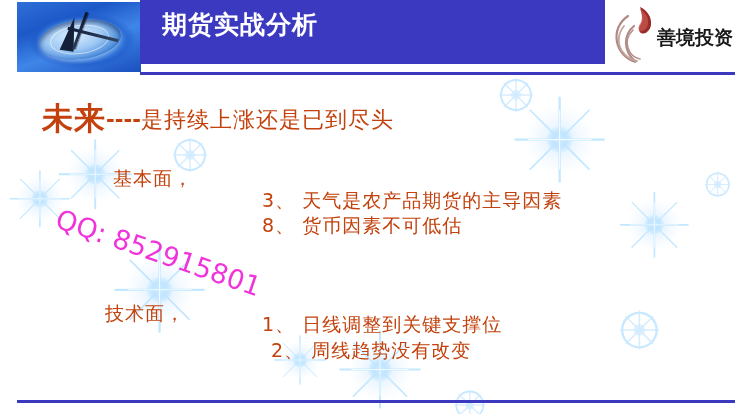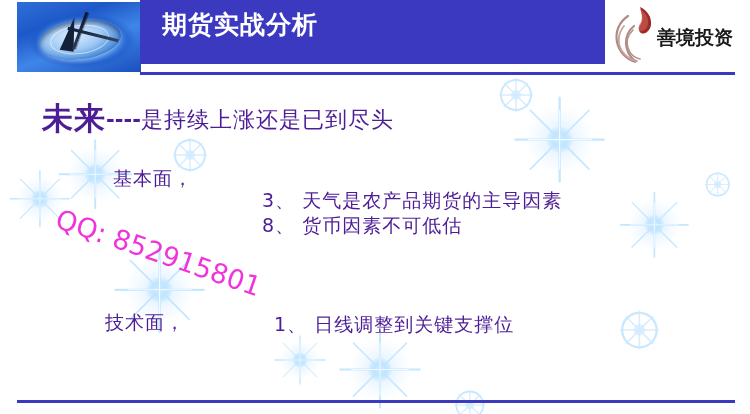--- a/index.html
+++ b/index.html
@@ -86,40 +86,40 @@
   .rule-top{
     position:absolute;left:140px;top:72px;width:595px;height:3px;
     background:#3b39bf;z-index:4;
   }
   .rule-bottom{
     position:absolute;left:17px;top:400px;width:718px;height:3px;
     background:#3b39bf;z-index:4;
   }
 
   
-  #content{position:absolute;inset:0;z-index:2;color:#4c1d95;}
+  #content{position:absolute;inset:0;z-index:2;color:#c2410c;}
 
   #headline{
     position:absolute;left:42px;top:103px;
     white-space:nowrap;line-height:1;
   }
   #headline .big{font-size:31px;font-weight:bold;letter-spacing:1px;vertical-align:-2px;}
   #headline .dashes{font-size:21px;font-weight:bold;letter-spacing:0px;}
   #headline .rest{font-size:22px;letter-spacing:1px;}
 
   .section-label{
     position:absolute;font-size:19px;white-space:nowrap;letter-spacing:1px;text-align:right;
   }
   #label-fundamental{left:113px;top:166px;}
-  #label-technical{left:105px;top:310px;}
+  #label-technical{left:105px;top:301px;}
 
   .item-list{position:absolute;white-space:nowrap;}
   .item-list .item{font-size:19px;line-height:25px;letter-spacing:1px;white-space:nowrap;}
   #list-fundamental{left:262px;top:188px;}
-  #list-technical{left:262px;top:311px;margin-left:12px;}
+  #list-technical{left:262px;top:311px;}
   #list-technical .item{line-height:26px;}
   #list-technical .item.indent{padding-left:9px;}
 
   
   #watermark{
     position:absolute;left:62px;top:203px;
     font-size:27px;color:#ef22d8;
     font-family:"DejaVu Sans","Liberation Sans",sans-serif;
     transform:rotate(19deg);transform-origin:0 0;
     white-space:nowrap;z-index:5;opacity:.92;
@@ -219,20 +219,21 @@
 
     <div class="item-list" id="list-fundamental">
       <div class="item">3、 天气是农产品期货的主导因素</div>
       <div class="item">8、 货币因素不可低估</div>
     </div>
 
     <div class="section-label" id="label-technical">技术面，</div>
 
     <div class="item-list" id="list-technical">
       <div class="item">1、 日线调整到关键支撑位</div>
+      <div class="item indent">2、 周线趋势没有改变</div>
     </div>
 
     <div class="rule-bottom"></div>
   </div>
 
   <div id="watermark">QQ: 852915801</div>
 
 </div>
 
 </body></html>

